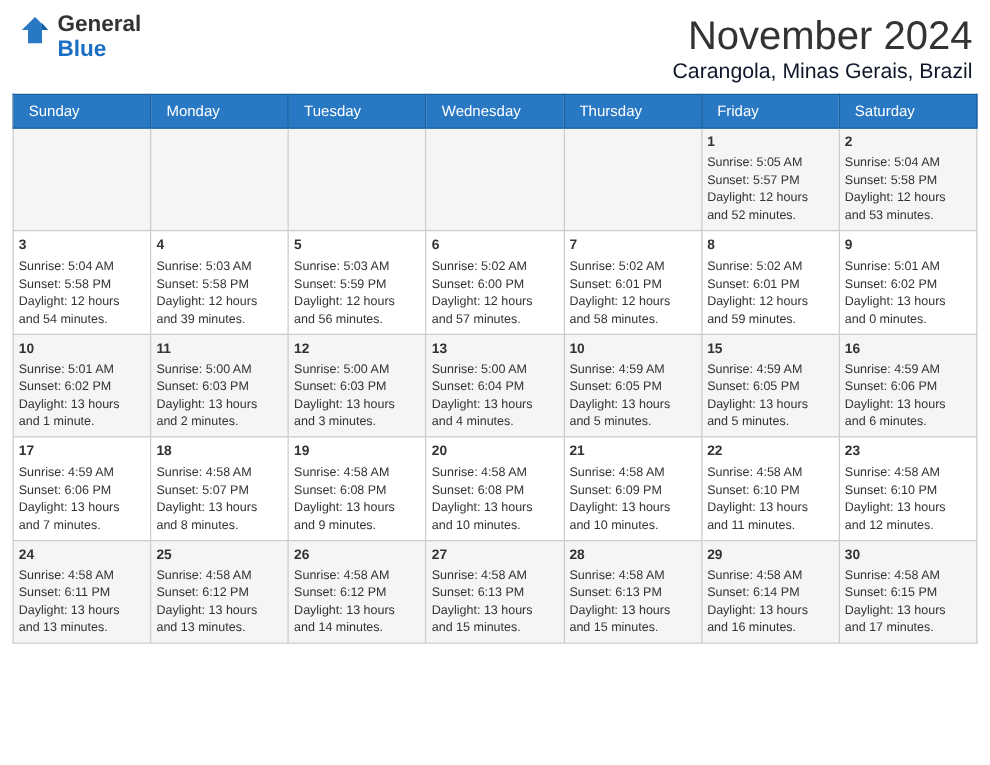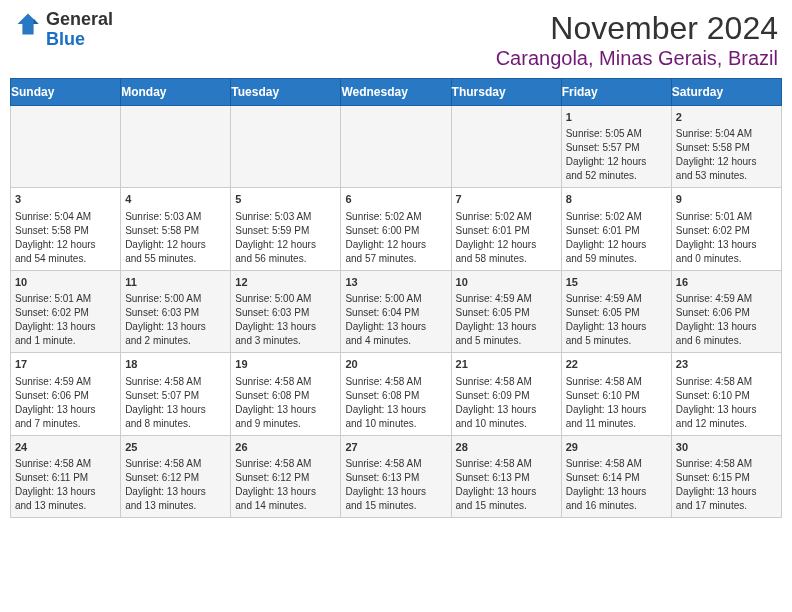--- a/index.html
+++ b/index.html
@@ -37,37 +37,37 @@
     }
     .title-block {
       text-align: right;
     }
     .month-title {
       font-size: 32px;
       font-weight: normal;
       color: #333;
     }
     .location-title {
-      font-size: 20px;
-      color: #701a75;
+      font-size: 17px;
+      color: #0f172a;
     }
     table {
       width: 100%;
       border-collapse: collapse;
       font-size: 10.5px;
     }
     thead tr {
       background-color: #2878c3;
       color: #fff;
     }
     thead th {
-      padding: 6px 0;
+      padding: 6px 12px;
       text-align: left;
       font-size: 12px;
-      font-weight: bold;
+      font-weight: normal;
       border: 1px solid #1a5fa0;
     }
     tbody tr {
       vertical-align: top;
     }
     tbody td {
       border: 1px solid #ccc;
       padding: 4px 4px;
       min-height: 60px;
       height: 80px;
@@ -152,21 +152,21 @@
           <div>Sunrise: 5:04 AM</div>
           <div>Sunset: 5:58 PM</div>
           <div>Daylight: 12 hours</div>
           <div>and 54 minutes.</div>
         </td>
         <td>
           <span class="day-num">4</span>
           <div>Sunrise: 5:03 AM</div>
           <div>Sunset: 5:58 PM</div>
           <div>Daylight: 12 hours</div>
-          <div>and 55 minutes.</div>
+          <div>and 39 minutes.</div>
         </td>
         <td>
           <span class="day-num">5</span>
           <div>Sunrise: 5:03 AM</div>
           <div>Sunset: 5:59 PM</div>
           <div>Daylight: 12 hours</div>
           <div>and 56 minutes.</div>
         </td>
         <td>
           <span class="day-num">6</span>

